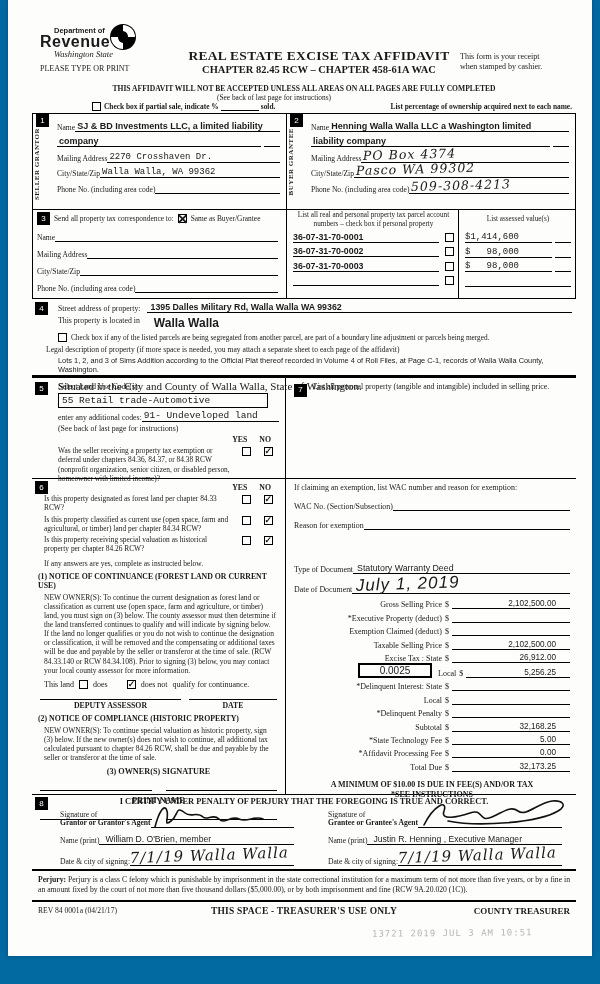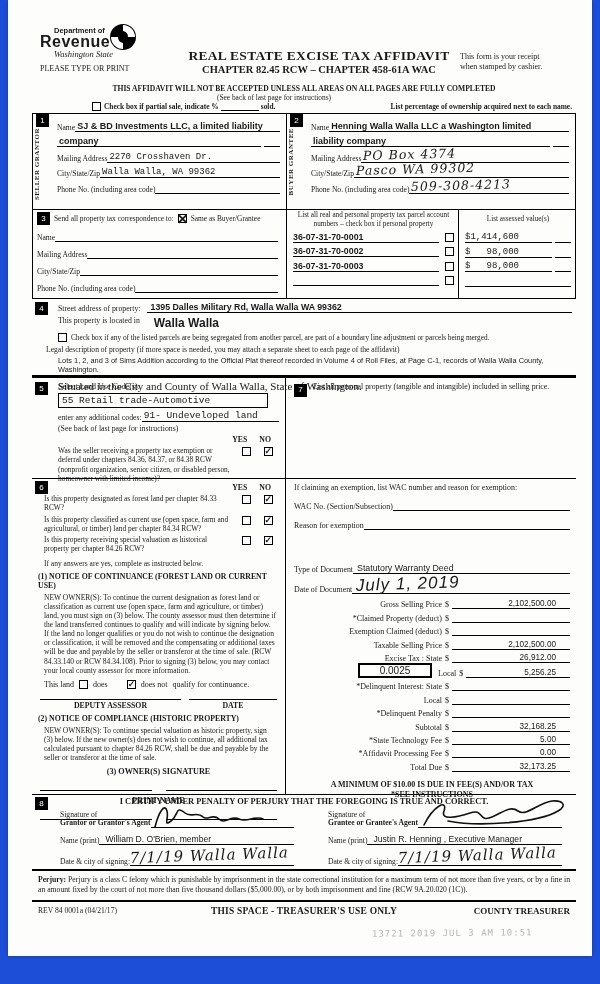--- a/index.html
+++ b/index.html
@@ -1,18 +1,18 @@
 <!DOCTYPE html>
 <html><head>
 <meta charset="utf-8">
 <style>
   * { box-sizing: border-box; margin: 0; padding: 0; }
   html,body { width:600px; }
   body { font-family: "Liberation Serif", serif; color:#1a1a1a; background:#d8d7d3; }
-  .page { position:relative; width:600px; height:984px; background:#1d4ed8; overflow:hidden; }
+  .page { position:relative; width:600px; height:984px; background:#0369a1; overflow:hidden; }
   .sheet { position:absolute; left:8px; top:0; width:584px; height:956px; background:#fdfdfc; box-shadow:0 0 4px rgba(0,0,0,.25); }
   .content { position:relative; padding:26px 16px 0 24px; }
 
   
   .hdr { position:relative; height:64px; }
   .logo { position:absolute; left:8px; top:0; width:130px; }
   .logo-dept { font-family:"Liberation Sans",sans-serif; font-weight:bold; font-size:7.5px; margin-left:14px; }
   .logo-rev  { font-family:"Liberation Sans",sans-serif; font-weight:bold; font-size:16px; letter-spacing:0.5px; line-height:14px; }
   .logo-state{ font-family:"Liberation Serif",serif; font-style:italic; font-size:8.5px; margin-left:14px; }
   .logo-mark { position:absolute; left:68px; top:-4px; width:30px; height:30px; }
@@ -408,21 +408,21 @@
           <span class="fv hand"><span class="handdate" style="font-size:17px">July 1, 2019</span></span>
         </div>
 
         <div class="money">
           <div class="m-row">
                   <span class="m-lab">Gross Selling Price</span>
                   <span class="m-dollar">$</span>
                   <span class="m-val">2,102,500.00</span>
                 </div>
           <div class="m-row">
-                  <span class="m-lab">*Claimed Property (deduct)</span>
+                  <span class="m-lab">*Executive Property (deduct)</span>
                   <span class="m-dollar">$</span>
                   <span class="m-val"></span>
                 </div>
           <div class="m-row">
                   <span class="m-lab">Exemption Claimed (deduct)</span>
                   <span class="m-dollar">$</span>
                   <span class="m-val"></span>
                 </div>
           <div class="m-row">
                   <span class="m-lab">Taxable Selling Price</span>

